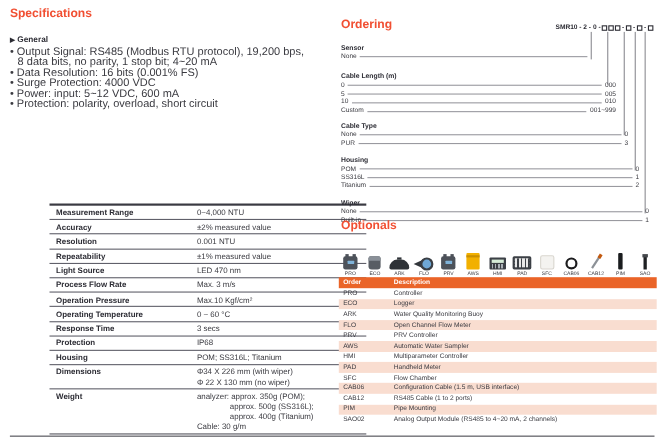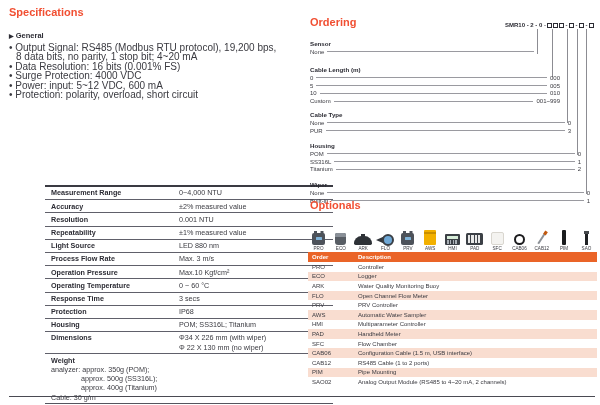--- a/index.html
+++ b/index.html
@@ -33,21 +33,21 @@
     border-top: 2px solid #3a3a42;
     border-bottom: 1px solid #55555e;
     margin-left: 36px;
   }
   .spec-row {
     display: flex; align-items: flex-start;
     border-bottom: 1px solid #60606a;
     padding: 1.4px 0 1.6px 6px;
     font-size: 7.2px; line-height: 9.2px;
   }
-  .spec-row:last-child { border-bottom: none; flex-direction: column; }
+  .spec-row:last-child { border-bottom: none; }
   .spec-label { width: 128px; font-weight: bold; color: #2c2c34; flex-shrink: 0; }
   .spec-value { flex: 1; white-space: pre-wrap; color: #3a3a40; }
 
   
   .right { position: absolute; left: 308px; top: 0; width: 289px; height: 405px; }
   .ordering-title { position: absolute; left: 2px; top: 16px; }
   .optionals-title { position: absolute; left: 2px; top: 199px; }
 
   .diagram { position: absolute; left: 0; top: 20px; width: 289px; height: 180px; }
   .model-code {
@@ -166,21 +166,21 @@
         <div class="spec-row">
           <span class="spec-label">Resolution</span>
           <span class="spec-value">0.001 NTU</span>
         </div>
         <div class="spec-row">
           <span class="spec-label">Repeatability</span>
           <span class="spec-value">±1% measured value</span>
         </div>
         <div class="spec-row">
           <span class="spec-label">Light Source</span>
-          <span class="spec-value">LED 880 nm</span>
+          <span class="spec-value">LED 470 nm</span>
         </div>
         <div class="spec-row">
           <span class="spec-label">Process Flow Rate</span>
           <span class="spec-value">Max. 3 m/s</span>
         </div>
         <div class="spec-row">
           <span class="spec-label">Operation Pressure</span>
           <span class="spec-value">Max.10 Kgf/cm²</span>
         </div>
         <div class="spec-row">

